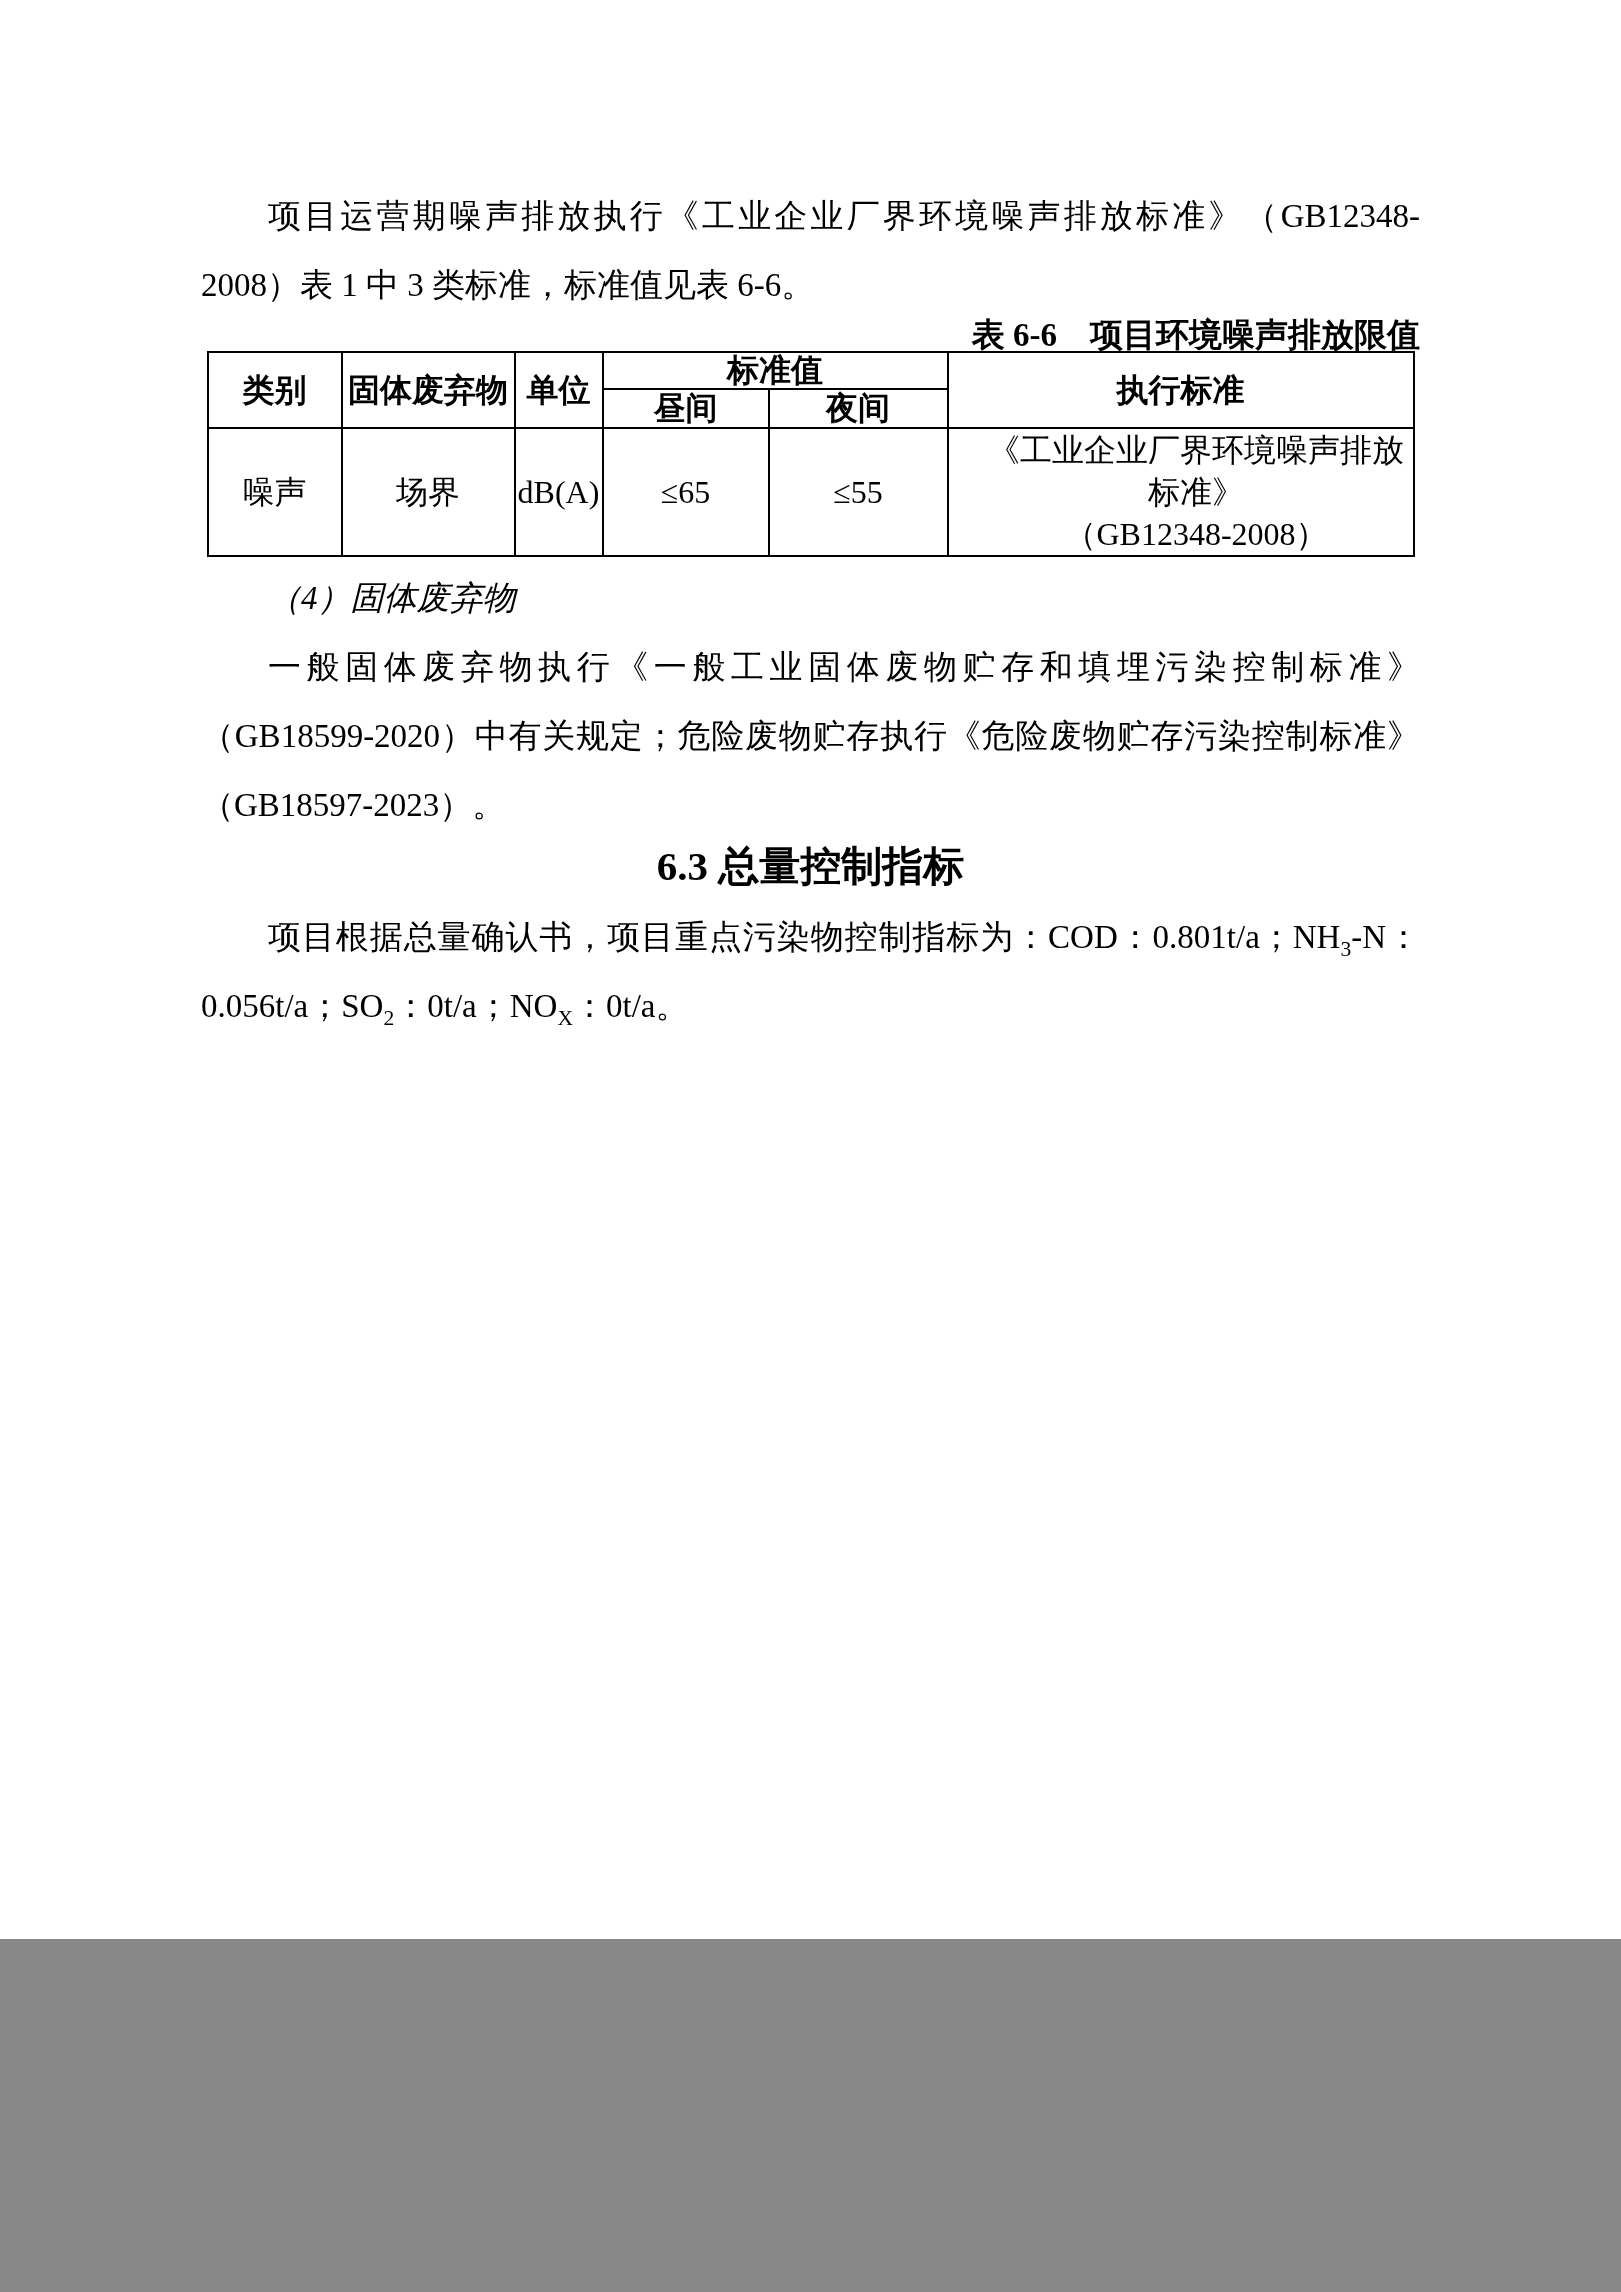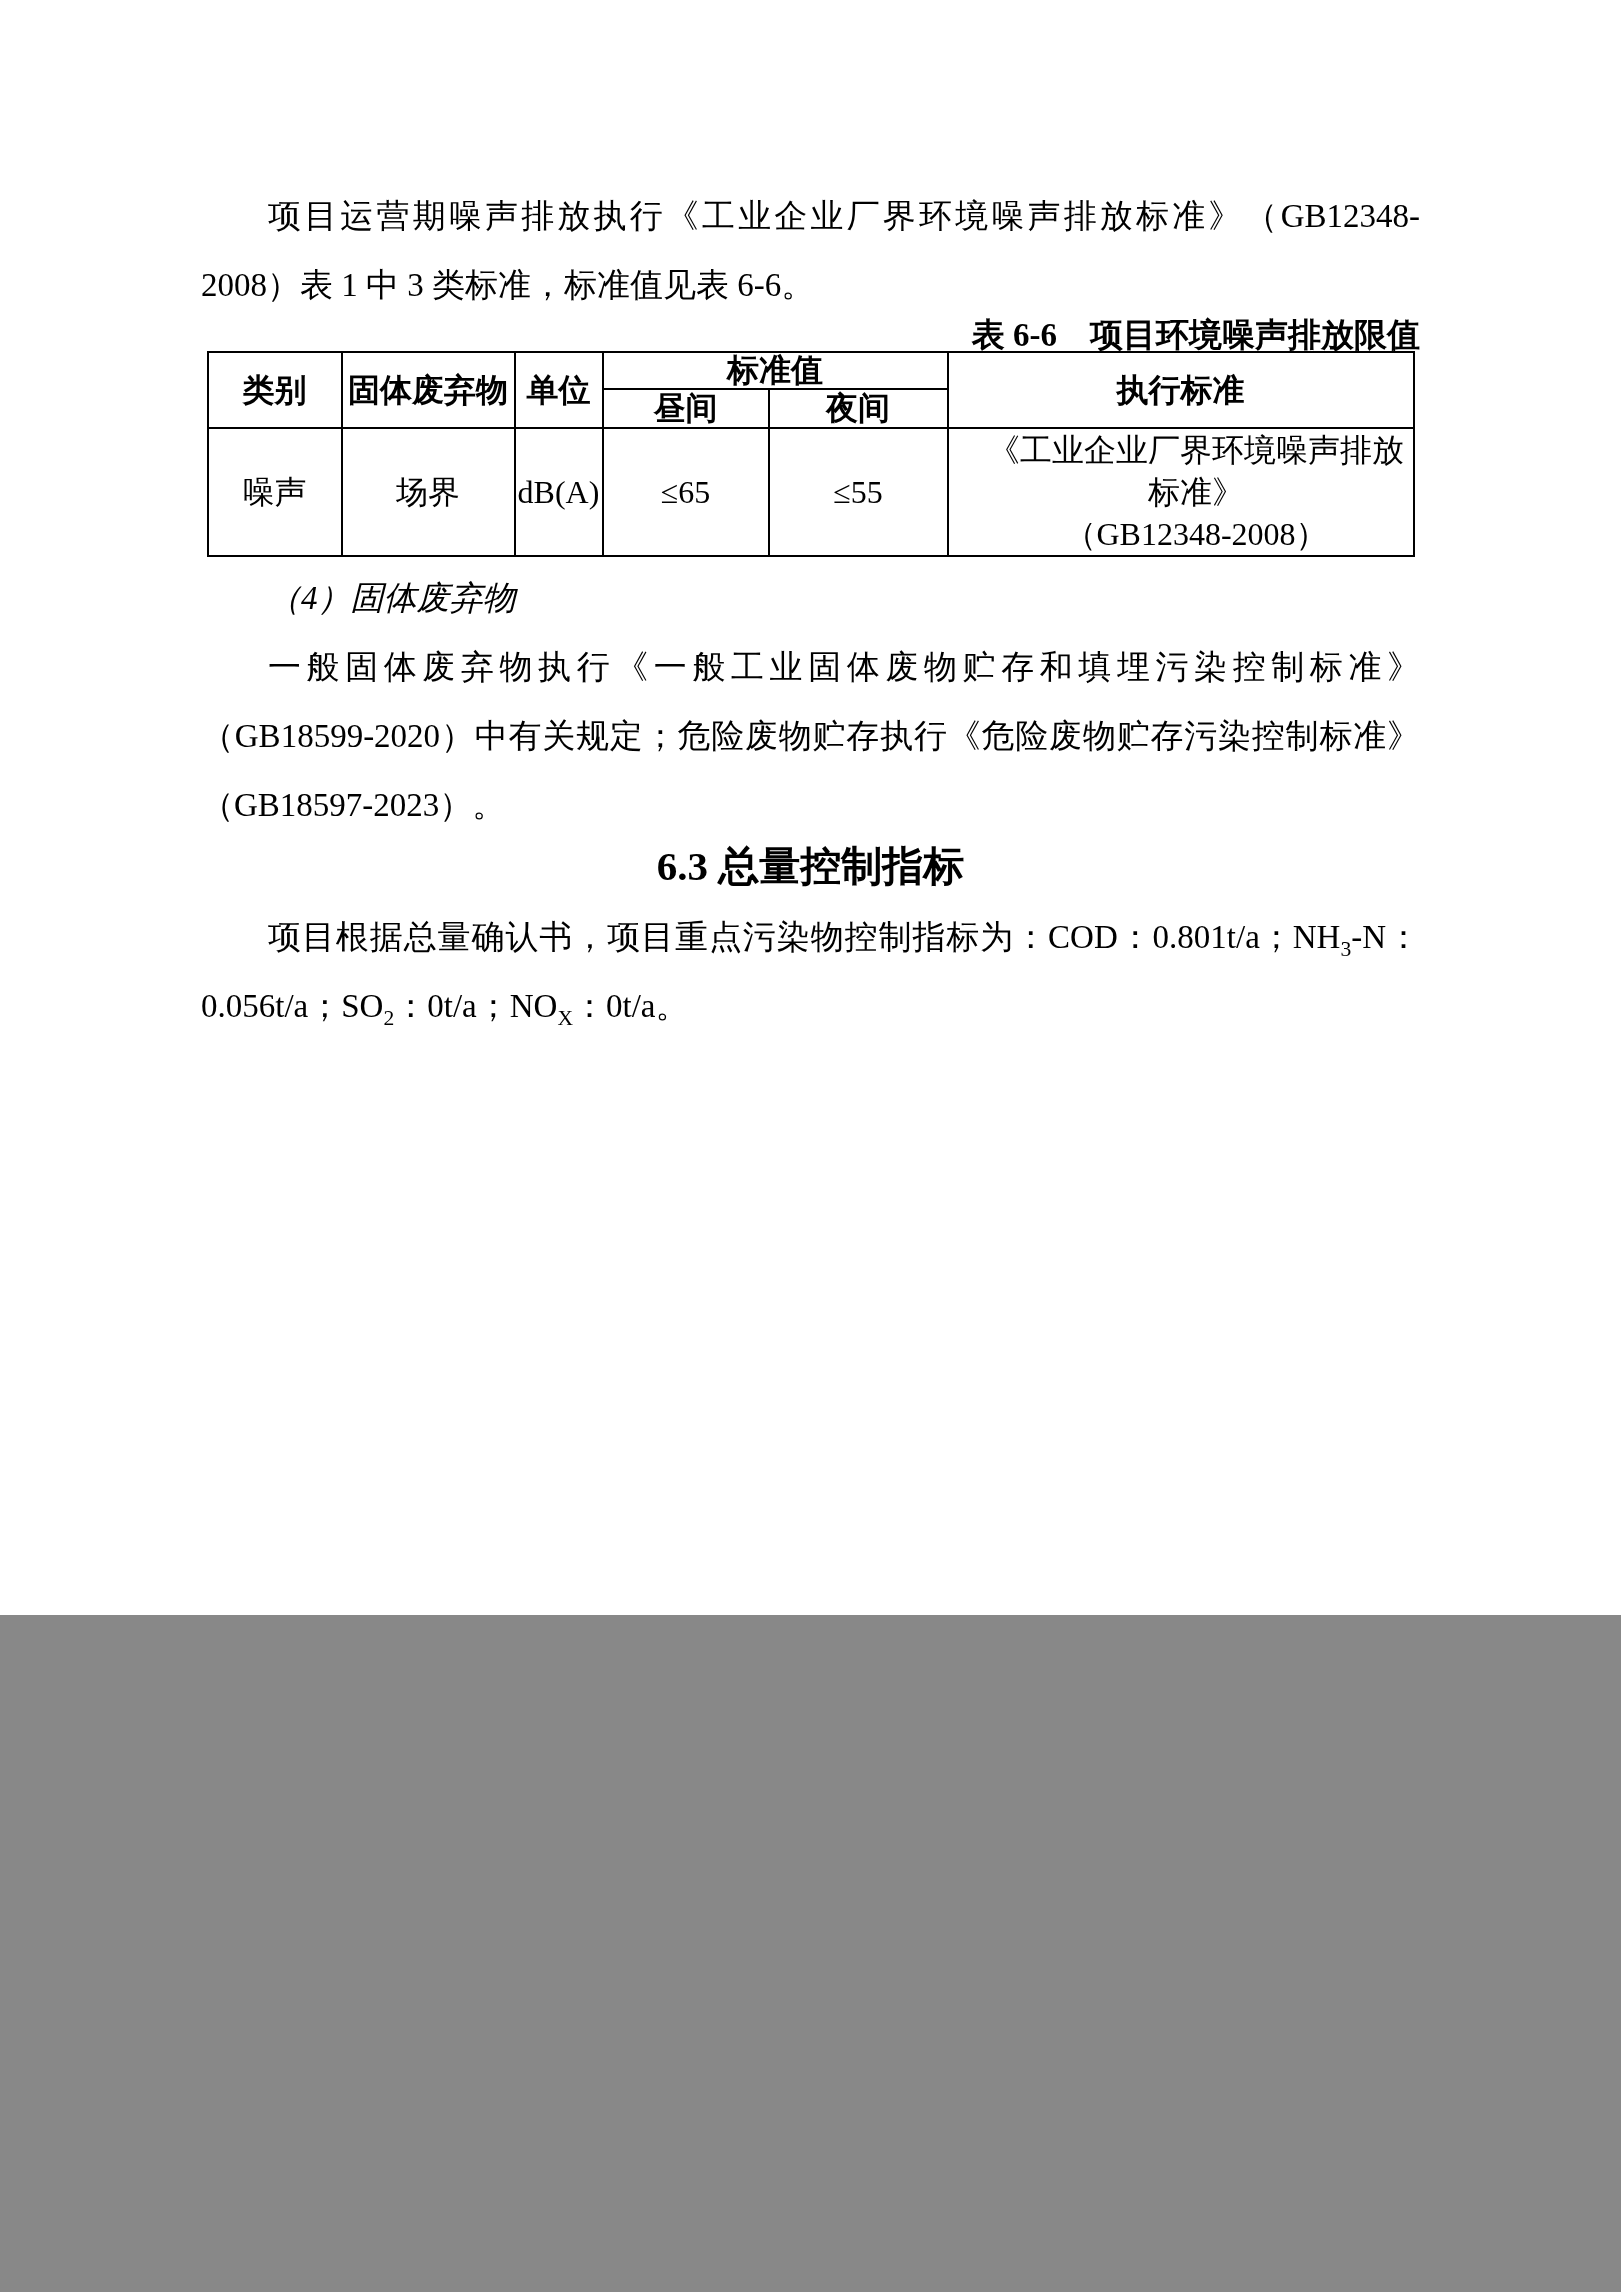--- a/index.html
+++ b/index.html
@@ -1,19 +1,19 @@
 <!DOCTYPE html>
 <html lang="zh"><head>
 <meta charset="utf-8">
 <style>
   html, body { margin: 0; padding: 0; background: #888; }
   .page {
     position: relative;
     width: 1621px;
-    height: 1615px;
+    height: 1939px;
     margin: 0 auto;
     background: #ffffff;
     color: #000000;
     font-family: "Liberation Serif", "DejaVu Serif", serif;
     overflow: hidden;
   }
   .content {
     padding: 182px 201px 0 201px;
   }
   .para {

